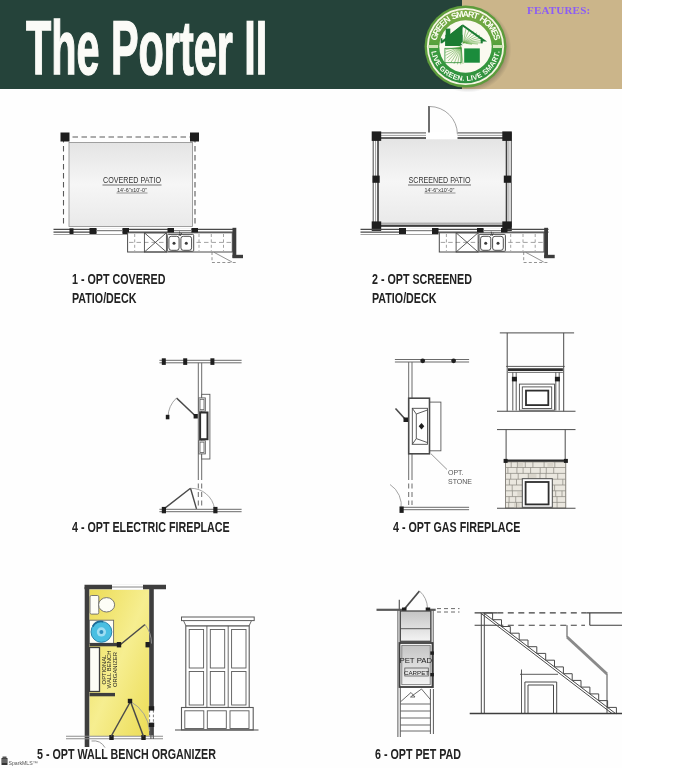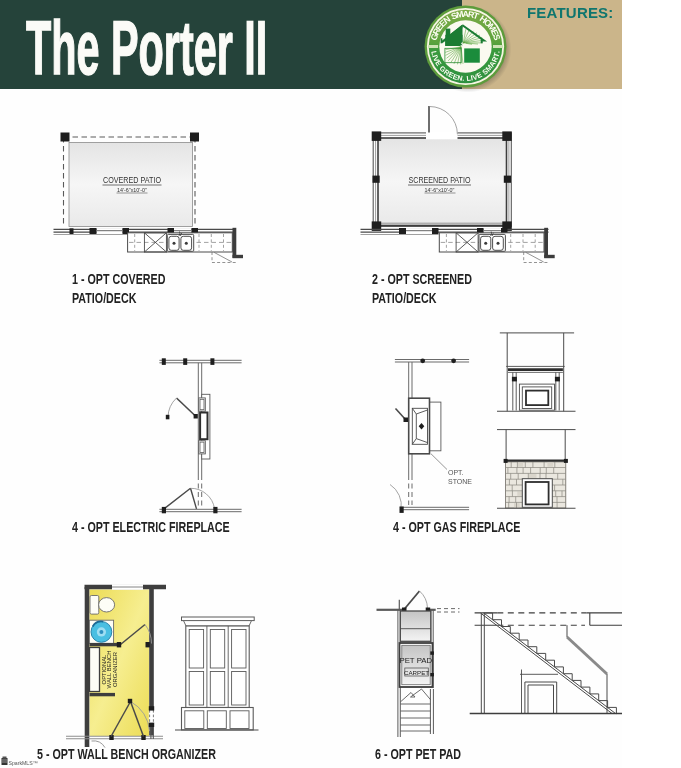--- a/index.html
+++ b/index.html
@@ -10,21 +10,21 @@
 </head>
 <body>
 <div id="page">
 
   <div style="position:absolute;left:0;top:0;width:681px;height:89px;background:#25433a;"></div>
 
   <div style="position:absolute;left:25.5px;top:4px;width:480px;font-weight:bold;font-size:76.3px;color:#fbfbf7;-webkit-text-stroke:1.5px #fbfbf7;transform:scaleX(0.542);transform-origin:left top;white-space:nowrap;">The Porter II</div>
 
   <div style="position:absolute;left:462px;top:0;width:206px;height:89px;background:#cbb58a;"></div>
 
-  <div style="position:absolute;left:527px;top:4px;font-size:15px;font-weight:bold;color:#0f766e;letter-spacing:0.2px;">FEATURES:</div>
+  <div style="position:absolute;left:527px;top:4px;font-size:11px;font-weight:bold;color:#8b5cf6;letter-spacing:0.2px;font-family:Liberation Serif, serif;">FEATURES:</div>
 
 
   <svg style="position:absolute;left:420px;top:1px;" width="94" height="94" viewBox="0 0 94 94">
     <defs>
       <radialGradient id="shadow" cx="50%" cy="50%" r="50%">
         <stop offset="70%" stop-color="#222" stop-opacity="0.55"></stop>
         <stop offset="100%" stop-color="#222" stop-opacity="0"></stop>
       </radialGradient>
     </defs>
 

